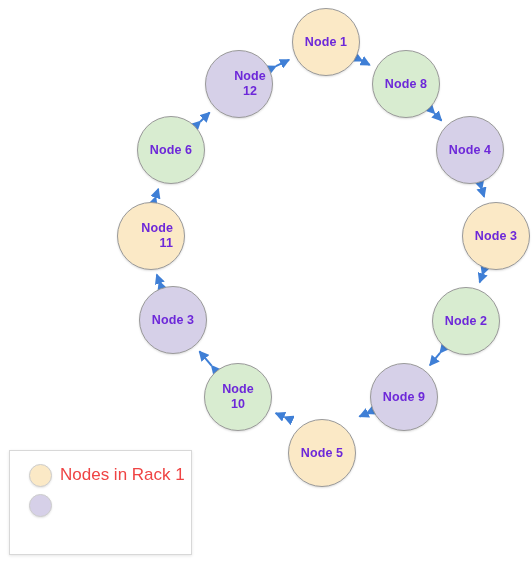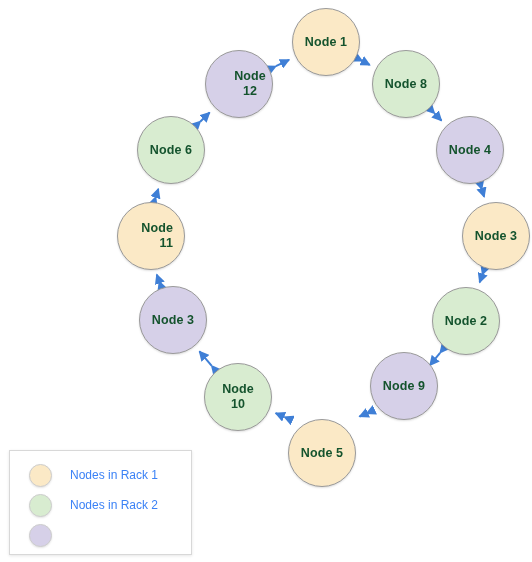--- a/index.html
+++ b/index.html
@@ -35,21 +35,21 @@
     box-sizing: border-box;
     border-radius: 50%;
     border: 1px solid #9a9a9a;
     display: flex;
     align-items: center;
     justify-content: center;
     text-align: center;
     line-height: 1.18;
     font-size: 12.5px;
     font-weight: bold;
-    color: #14532d;
+    color: #6d28d9;
     letter-spacing: 0.1px;
     box-shadow: 0 1px 2px rgba(0,0,0,0.13);
   }
   .node .node-label {
     display: block;
     width: 44px;
     word-wrap: break-word;
   }
 
   .rack1 { background: #fbe9c6; }
@@ -77,23 +77,23 @@
   }
   .legend-swatch {
     width: 21px;
     height: 21px;
     border-radius: 50%;
     border: 1px solid #cdcdcd;
     flex: 0 0 auto;
     box-shadow: 0 1px 2px rgba(0,0,0,0.10);
   }
   .legend-text {
-    margin-left: 18px;
-    font-size: 12px;
-    color: #3b82f6;
+    margin-left: 8px;
+    font-size: 17px;
+    color: #ef4444;
     white-space: nowrap;
   }
 </style>
 </head>
 <body>
 
 <div id="stage">
   <svg id="edge-layer" viewBox="0 0 532 562" width="532" height="562" xmlns="http://www.w3.org/2000/svg">
     <defs>
       <marker id="arrowhead" markerWidth="5.2" markerHeight="5.2" refX="4.6" refY="2.6" orient="auto" markerUnits="strokeWidth">
@@ -124,21 +124,21 @@
       </div>
       <div class="node rack3" style="left: 436px; top: 116px; width: 68px; height: 68px;">
         <span class="node-label">Node 4</span>
       </div>
       <div class="node rack1" style="left: 462px; top: 202px; width: 68px; height: 68px;">
         <span class="node-label">Node 3</span>
       </div>
       <div class="node rack2" style="left: 432px; top: 287px; width: 68px; height: 68px; text-align: center;">
         <span class="node-label">Node 2</span>
       </div>
-      <div class="node rack3" style="left: 370px; top: 352px; width: 68px; height: 68px; align-items: center;">
+      <div class="node rack3" style="left: 370px; top: 363px; width: 68px; height: 68px; align-items: center;">
         <span class="node-label">Node 9</span>
       </div>
       <div class="node rack1" style="left: 288px; top: 419px; width: 68px; height: 68px;">
         <span class="node-label">Node 5</span>
       </div>
       <div class="node rack2" style="left: 204px; top: 363px; width: 68px; height: 68px;">
         <span class="node-label">Node 10</span>
       </div>
       <div class="node rack3" style="left: 139px; top: 286px; width: 68px; height: 68px;">
         <span class="node-label">Node 3</span>
@@ -155,20 +155,16 @@
     </div>
 </div>
 
 <div id="legend">
   <div id="legend-rows">
       <div class="legend-row">
         <span class="legend-swatch" style="background: rgb(251, 233, 198);"></span>
         <span class="legend-text">Nodes in Rack 1</span>
       </div>
       <div class="legend-row">
-        <span class="legend-swatch" style="background: rgb(216, 236, 208);"></span>
-        <span class="legend-text">Nodes in Rack 2</span>
-      </div>
-      <div class="legend-row">
         <span class="legend-swatch" style="background: rgb(214, 208, 232);"></span>
       </div>
     </div>
 </div>
 
 </body></html>

